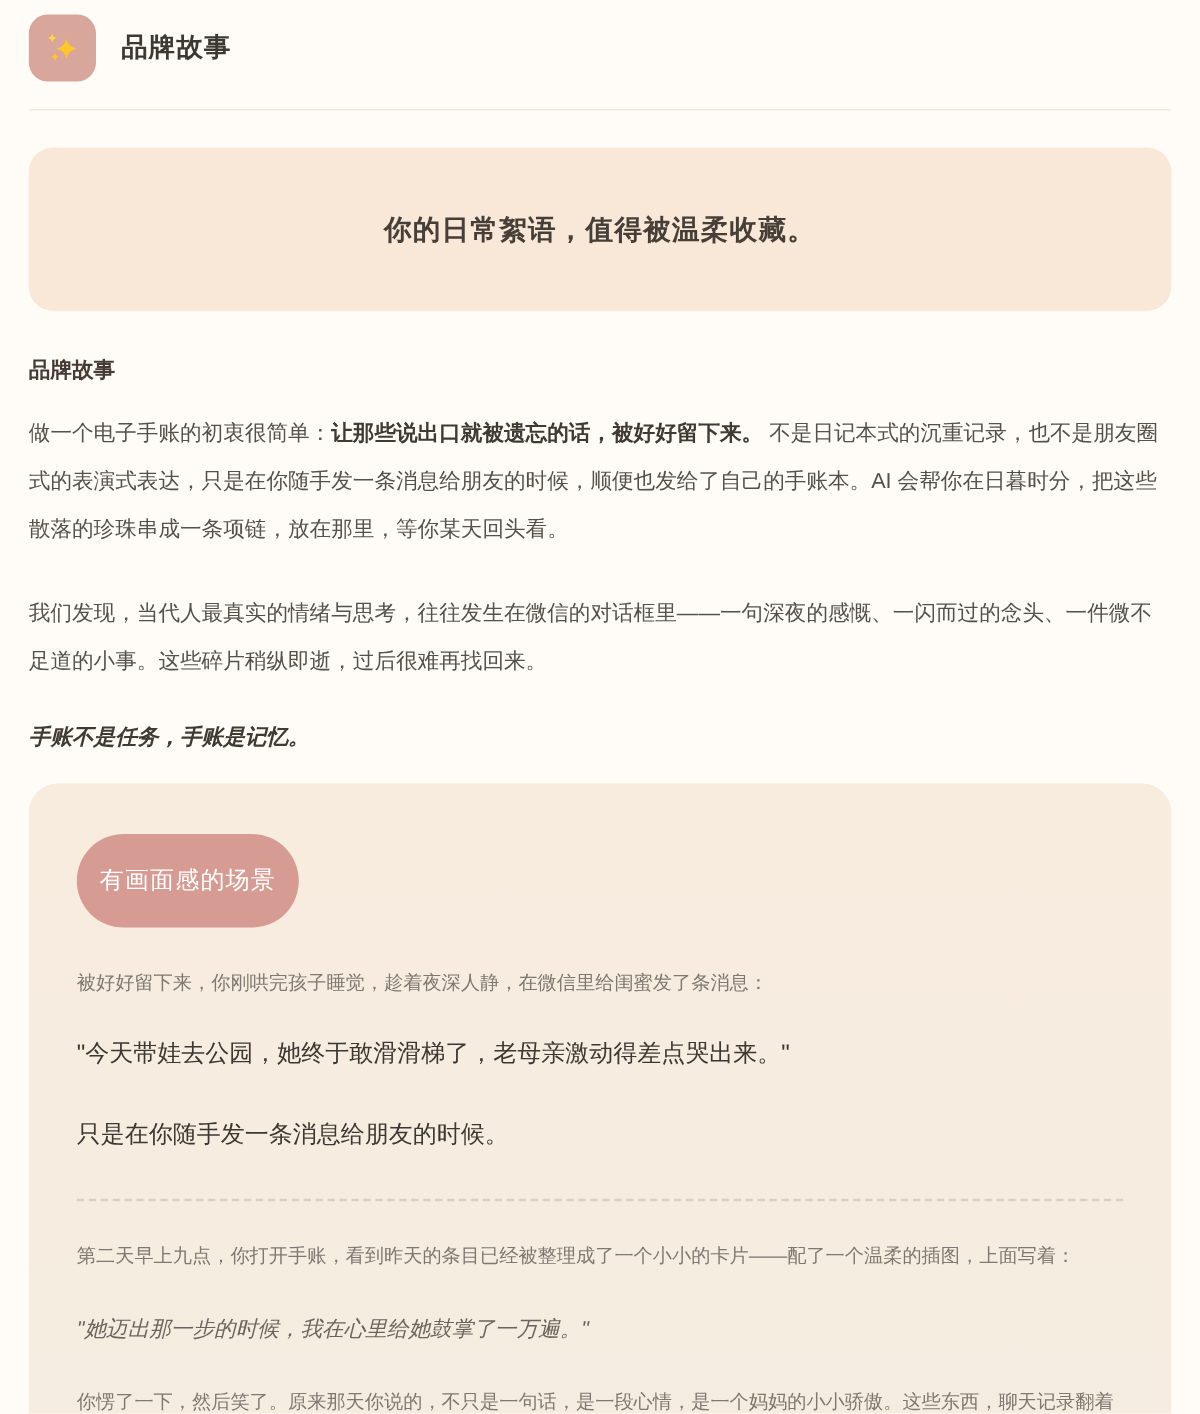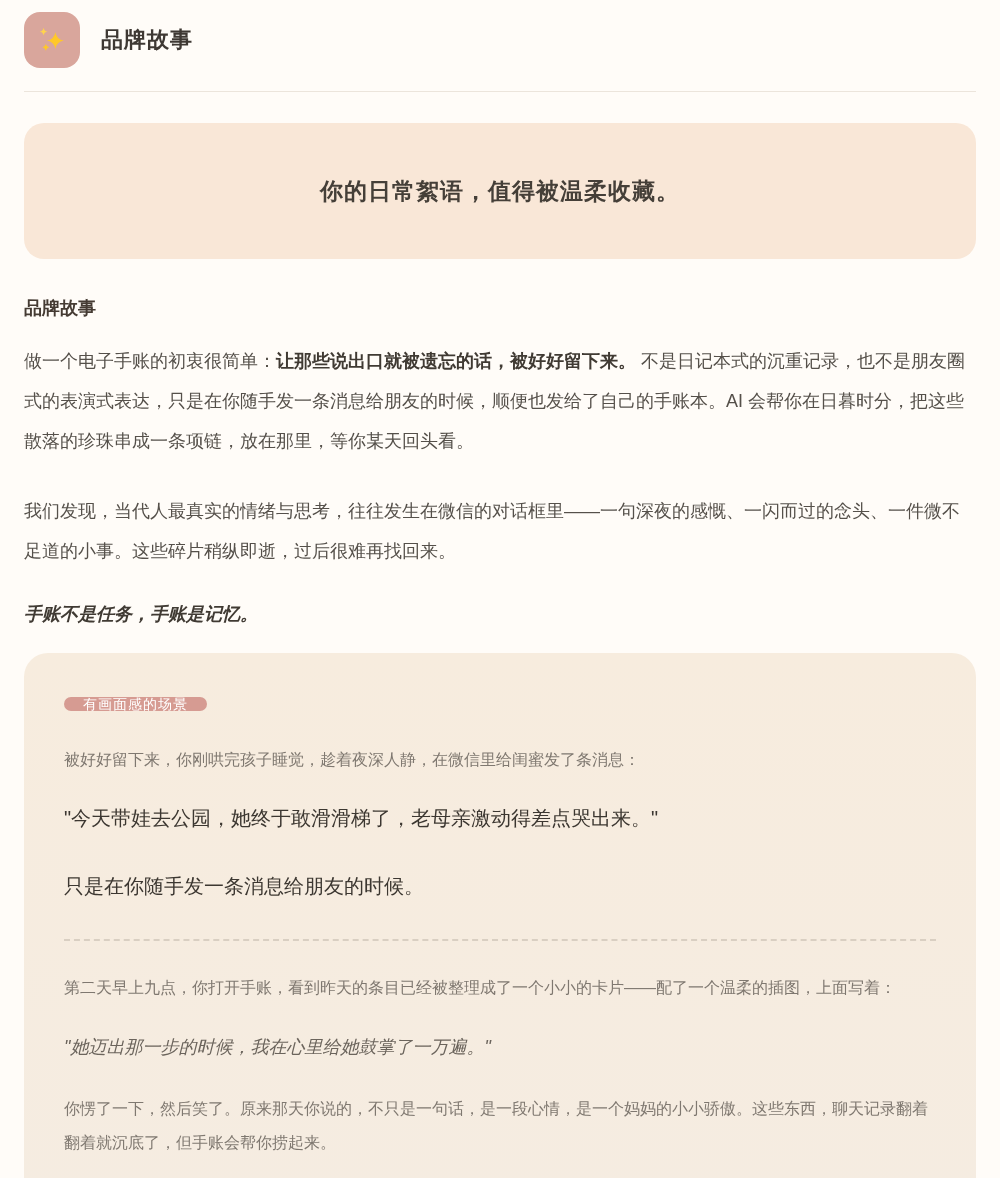--- a/index.html
+++ b/index.html
@@ -86,23 +86,23 @@
   .scene-card {
     margin-top: 27px;
     border-radius: 24px;
     background: linear-gradient(180deg, #f7ecde 0%, #f5ece1 100%);
     padding: 42px 40px 46px;
   }
   .badge {
     display: inline-block;
     background: #d69b92;
     color: #ffffff;
-    font-size: 14px;
+    font-size: 20px;
     line-height: 1;
-    padding: 0 19px;
+    padding: 29px 19px;
     border-radius: 999px;
     letter-spacing: 1px;
   }
   .card-small {
     margin-top: 30px;
     font-size: 16px;
     line-height: 34px;
     color: #7f7870;
   }
   .card-quote {

